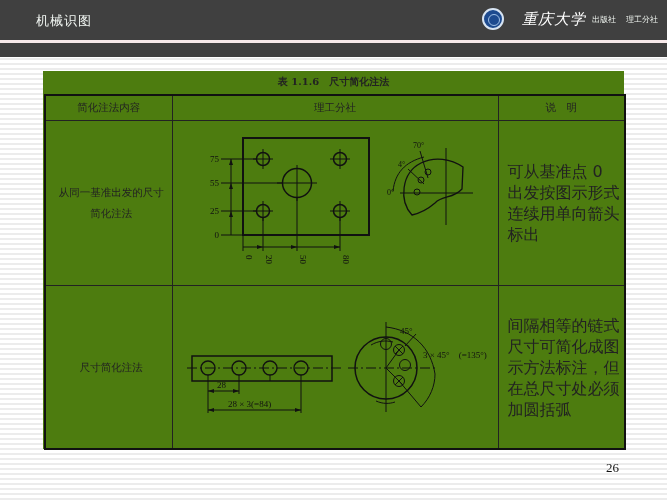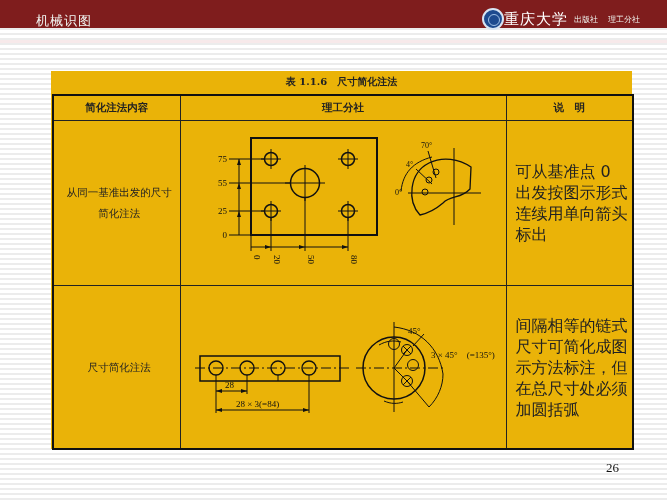--- a/index.html
+++ b/index.html
@@ -1,35 +1,35 @@
 <!DOCTYPE html>
 <html><head>
 <meta charset="utf-8">
 <style>
   html,body{margin:0;padding:0;}
   body{
     width:667px;height:500px;overflow:hidden;position:relative;
     font-family:"DejaVu Sans","Liberation Sans",sans-serif;
     background:repeating-linear-gradient(to bottom,#ffffff 0px,#ffffff 3px,#ececec 3px,#ececec 5px);
   }
-  .header{position:absolute;left:0;top:0;width:667px;height:28px;background:#7f1d1d;}
+  .header{position:absolute;left:0;top:0;width:667px;height:57px;background:#404040;}
   .header-title{position:absolute;left:36px;top:12px;font-size:13px;color:#f2f7f3;letter-spacing:1px;}
   .logo{position:absolute;left:482px;top:8px;display:flex;align-items:center;}
   .logo-seal{width:22px;height:22px;border-radius:50%;background:#1d4a8f;border:2px solid #d7e4f3;box-sizing:border-box;position:relative;}
   .logo-seal::after{content:"";position:absolute;left:4px;top:4px;width:10px;height:10px;border-radius:50%;border:1px solid #9fc0e6;}
-  .logo-name{margin-left:0;font-family:"DejaVu Serif",serif;font-size:15px;color:#ffffff;letter-spacing:1px;}
+  .logo-name{margin-left:18px;font-family:"DejaVu Serif",serif;font-style:italic;font-size:15px;color:#ffffff;letter-spacing:1px;}
   .logo-press{margin-left:6px;font-size:8px;color:#f0f5f0;}
   .logo-branch{margin-left:10px;font-size:8px;color:#f0f5f0;}
   .header-rule{position:absolute;left:0;top:40px;width:667px;height:3px;background:#f7e9ea;}
-  .sheet{position:absolute;left:51px;top:71px;width:581px;height:378px;background:#eab308;}
+  .sheet{position:absolute;left:43px;top:71px;width:581px;height:378px;background:#4d7c0f;}
   .caption{position:absolute;left:0;top:4px;width:100%;text-align:center;font-size:10px;font-weight:bold;color:#222;font-family:"DejaVu Serif",serif;}
   table.main{position:absolute;left:1px;top:23px;width:580px;border-collapse:collapse;table-layout:fixed;}
   table.main th,table.main td{border:1px solid #222;padding:0;vertical-align:middle;}
   table.main{border:2px solid #111;}
-  table.main th{height:24px;font-weight:bold;font-size:10.5px;color:#222;text-align:center;}
+  table.main th{height:24px;font-weight:normal;font-size:10.5px;color:#222;text-align:center;}
   .col1{width:127px;}.col2{width:326px;}.col3{width:127px;}
   .row1 td{height:164px;}
   .row2 td{height:162px;}
   .cell-text{font-size:10.5px;color:#222;line-height:21px;padding:0 4px 0 9px !important;text-align:center;}
   .note-text{font-size:16px;color:#222;line-height:21px;padding:0 4px 0 9px !important;margin-top:20px;}
   .fig{display:block;}
   .page-num{position:absolute;left:606px;top:460px;font-size:13px;color:#111;font-family:Liberation Serif, serif;}
   svg text{font-family:"Liberation Serif","DejaVu Serif",serif;}
 </style>
 </head>

